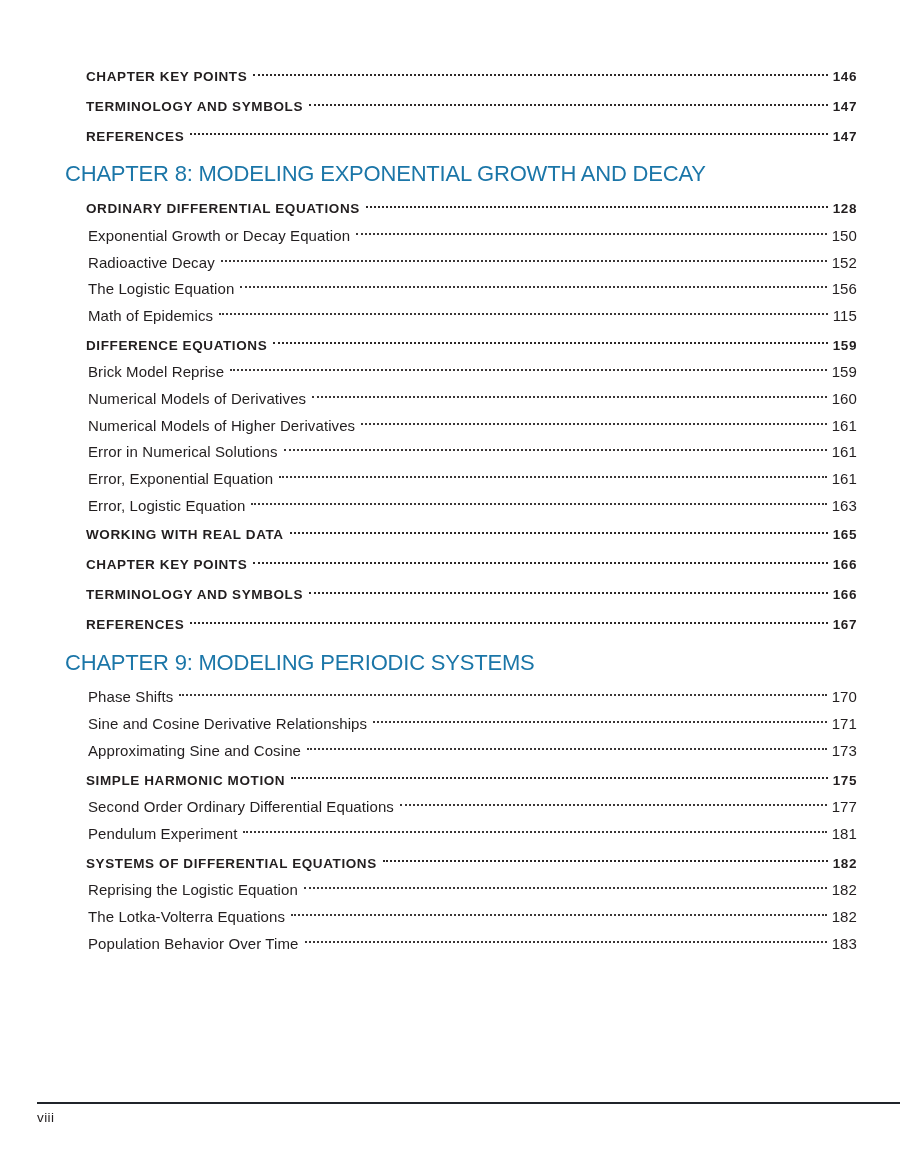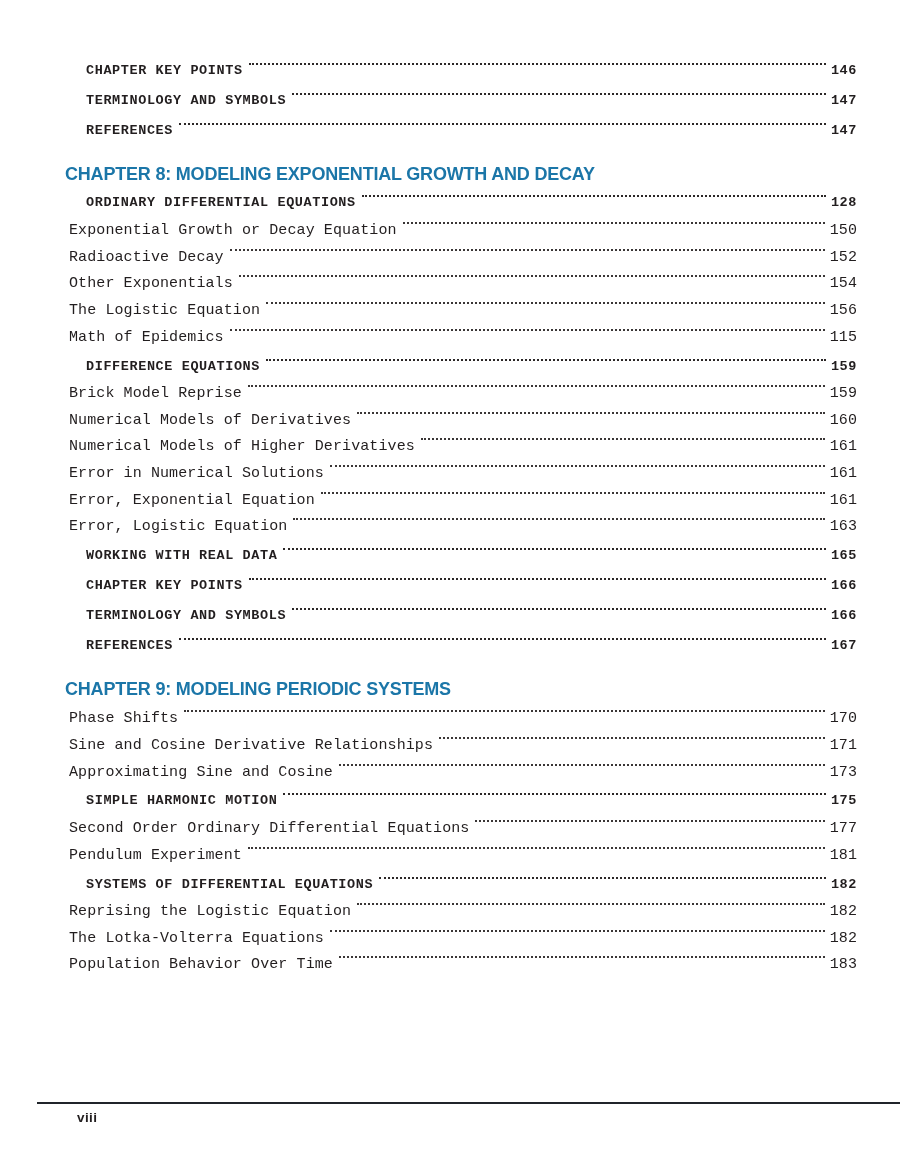--- a/index.html
+++ b/index.html
@@ -16,34 +16,33 @@
     overflow: hidden;
   }
   .toc {
     position: absolute;
     top: 60px;
     left: 0;
     width: 857px;
   }
   .toc-row {
     display: flex;
-    align-items: flex-start;
+    align-items: center;
     height: 26.65px;
     box-sizing: border-box;
-    font-family: Liberation Mono, monospace;
   }
   .toc-row.level-1 {
     margin-top: 3.2px;
     padding-left: 86px;
     font-weight: bold;
     font-size: 13.5px;
     letter-spacing: 0.6px;
   }
   .toc-row.level-2 {
-    padding-left: 69px;
+    padding-left: 88px;
     font-size: 15px;
     font-weight: normal;
     letter-spacing: 0.1px;
   }
   .entry-label {
     white-space: nowrap;
   }
   .leader {
     flex: 1 1 auto;
     border-bottom: 2.4px dotted #2b2727;
@@ -53,43 +52,42 @@
   .toc-row.level-2 .leader {
     border-bottom-width: 2px;
     border-bottom-color: #3a3636;
     margin-bottom: 3px;
   }
   .entry-page {
     white-space: nowrap;
   }
   .chapter-heading {
     margin: 10px 0 6px 65px;
-    font-size: 18px;
+    font-size: 22px;
     line-height: 30px;
-    font-weight: bold;
+    font-weight: normal;
     letter-spacing: -0.2px;
     color: var(--accent, #1b76a8);
   }
   .footer-rule {
     position: absolute;
     left: 37px;
     right: 0;
     top: 1102px;
     height: 2px;
     background: #20242a;
   }
   .footer-page-number {
     position: absolute;
     left: 37px;
     top: 1110px;
     font-size: 13.5px;
-    font-weight: bold;
+    font-weight: normal;
     letter-spacing: 0.4px;
     color: #221e1f;
-    margin-left: 40px;
   }
 </style>
 </head>
 <body style="color: rgb(34, 30, 31);">
 
 <div class="page">
   <main class="toc" id="toc">
       <div class="toc-row level-1">
         <span class="entry-label">CHAPTER KEY POINTS</span>
         <span class="leader"></span>
@@ -115,25 +113,20 @@
         <span class="entry-label">Exponential Growth or Decay Equation</span>
         <span class="leader"></span>
         <span class="entry-page">150</span>
       </div>
       <div class="toc-row level-2">
         <span class="entry-label">Radioactive Decay</span>
         <span class="leader"></span>
         <span class="entry-page">152</span>
       </div>
       <div class="toc-row level-2">
-        <span class="entry-label">Other Exponentials</span>
-        <span class="leader"></span>
-        <span class="entry-page">154</span>
-      </div>
-      <div class="toc-row level-2">
         <span class="entry-label">The Logistic Equation</span>
         <span class="leader"></span>
         <span class="entry-page">156</span>
       </div>
       <div class="toc-row level-2">
         <span class="entry-label">Math of Epidemics</span>
         <span class="leader"></span>
         <span class="entry-page">115</span>
       </div>
       <div class="toc-row level-1">

